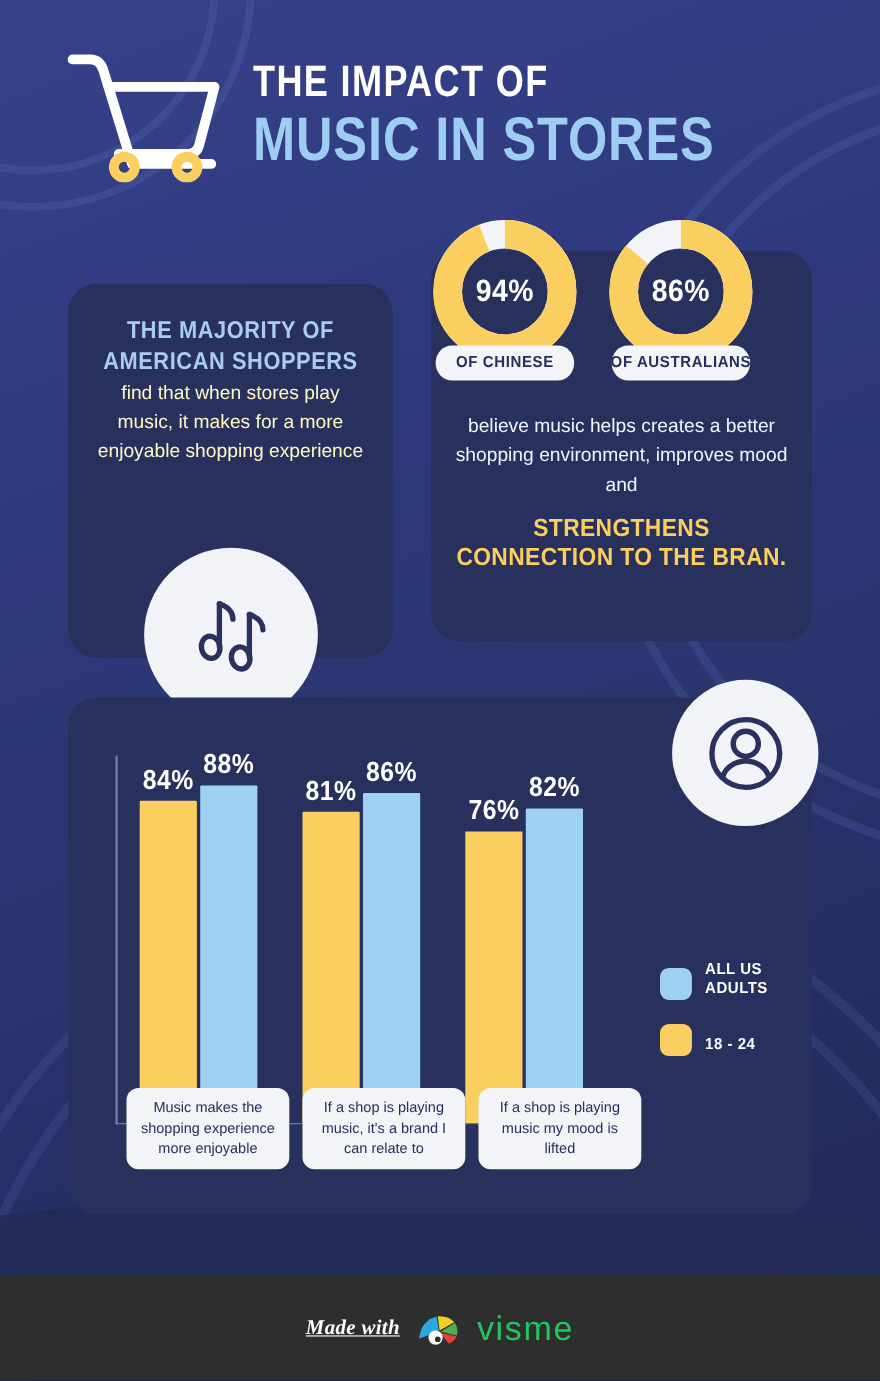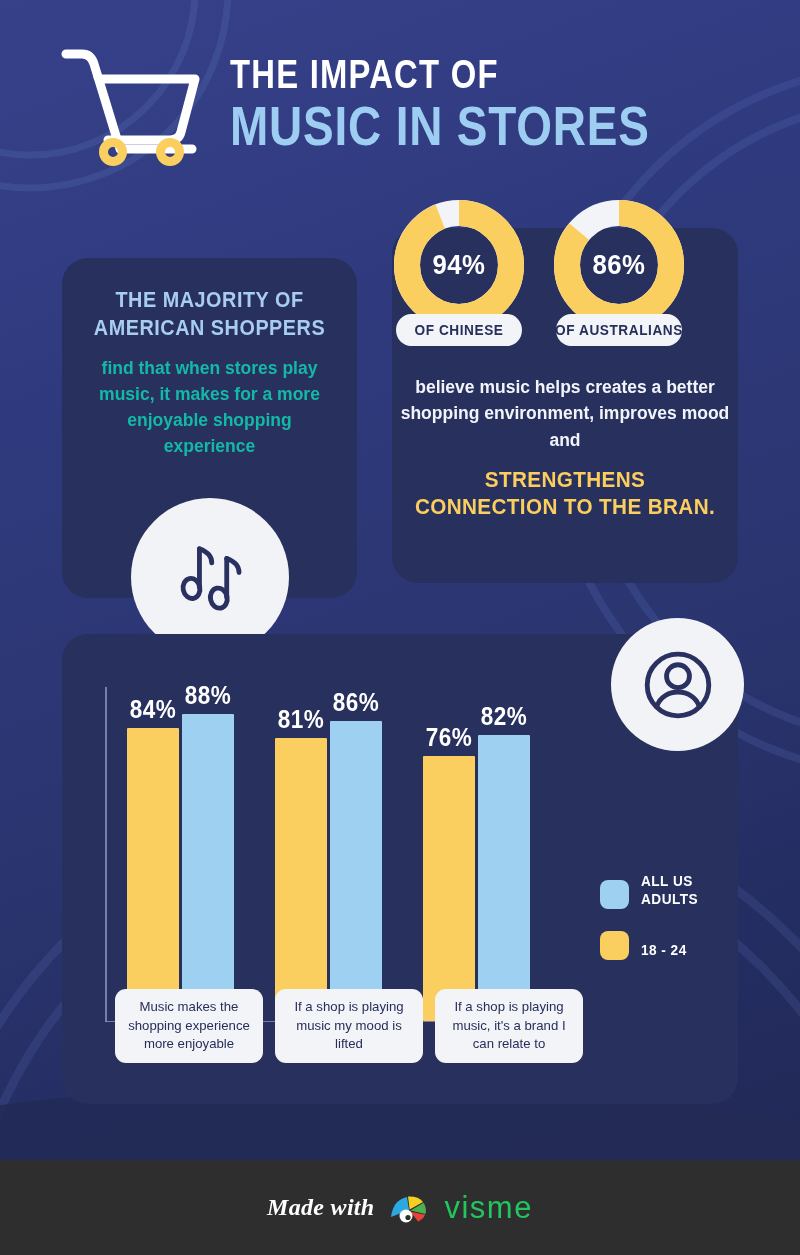--- a/index.html
+++ b/index.html
@@ -48,23 +48,23 @@
 
   
   #card-left { left: 62px; top: 258px; width: 295px; height: 340px; }
   .left-head {
     font-family: "Liberation Sans Narrow", "Liberation Sans", sans-serif;
     font-weight: 700; font-size: 22px; color: #a8cdee;
     text-align: center; line-height: 1.26; letter-spacing: .6px;
     transform: scaleX(0.9); margin-top: 28px;
   }
   .left-body {
-    font-size: 17.5px; color: #14b8a6; text-align: center;
-    line-height: 1.48; margin-top: 15px; padding: 0 26px;
-    font-weight: 700;
+    font-size: 17.5px; color: #fef9c3; text-align: center;
+    line-height: 1.48; margin-top: 4px; padding: 0 26px;
+    font-weight: 400;
   }
   .note-circle {
     position: absolute; left: 50%; transform: translateX(-50%);
     bottom: -58px; width: 158px; height: 158px; border-radius: 50%;
     background: #f2f3f7; display: flex; align-items: center; justify-content: center;
   }
 
   
   #card-right { left: 392px; top: 228px; width: 346px; height: 355px; }
   .donuts { display: flex; gap: 26px; padding-top: 0; }
@@ -82,21 +82,21 @@
     position: relative; margin: -18px auto 0; height: 32px;
     background: #f3f4f8; border-radius: 16px;
     display: flex; align-items: center; justify-content: center;
     font-family: "Liberation Sans Narrow", "Liberation Sans", sans-serif;
     font-weight: 700; font-size: 14.5px; color: #262e5b; letter-spacing: .6px;
     transform: scaleX(0.94); padding: 0 14px; white-space: nowrap;
     min-width: 134px;
   }
   .right-body {
     font-size: 17.5px; color: #f2f4fb; text-align: center;
-    line-height: 1.5; margin-top: 28px; padding: 0 8px; font-weight: 700;
+    line-height: 1.5; margin-top: 28px; padding: 0 8px; font-weight: 400;
   }
   .right-accent {
     font-family: "Liberation Sans Narrow", "Liberation Sans", sans-serif;
     font-weight: 700; font-size: 22.5px; color: #fbce5d;
     text-align: center; line-height: 1.22; letter-spacing: .4px;
     margin-top: 13px; transform: scaleX(0.92); padding: 0 8px;
   }
 
   
   #card-chart { left: 62px; top: 634px; width: 676px; height: 470px; }
@@ -150,21 +150,21 @@
     letter-spacing: .5px; transform: scaleX(0.94); transform-origin: left center;
   }
 
   
   .footer {
     position: absolute; left: 0; bottom: 0; width: 800px; height: 95px;
     background: #2e2e2e; display: flex; align-items: center; justify-content: center; gap: 13px;
   }
   .made-with {
     font-family: "Liberation Serif", serif; font-style: italic; font-weight: 700;
-    font-size: 24px; color: #ffffff; letter-spacing: .3px;
+    font-size: 19px; color: #ffffff; letter-spacing: .3px; text-decoration: underline;
   }
   .visme-word {
     font-family: "Liberation Sans", sans-serif; font-weight: 400;
     font-size: 31px; color: #22c55e; letter-spacing: 1.5px;
   }
 </style>
 </head>
 <body>
 
 <div id="poster">
@@ -306,22 +306,22 @@
             <div class="bar blue" id="b2b" style="height: 286px;"></div>
             <div class="bar-label" id="l2b" style="bottom: 290px;">82%</div>
           </div>
         </div>
 
       </div>
     </div>
 
     <div class="cat-row">
       <div class="cat-pill">Music makes the shopping experience more enjoyable</div>
+      <div class="cat-pill">If a shop is playing music, it's a brand I can relate to</div>
       <div class="cat-pill">If a shop is playing music my mood is lifted</div>
-      <div class="cat-pill">If a shop is playing music, it's a brand I can relate to</div>
     </div>
 
     <div class="legend">
       <div class="legend-row">
         <div class="swatch" id="sw0" style="background: rgb(158, 208, 241);"></div>
         <div class="legend-text">
           <div>ALL US</div>
           <div>ADULTS</div>
         </div>
       </div>

